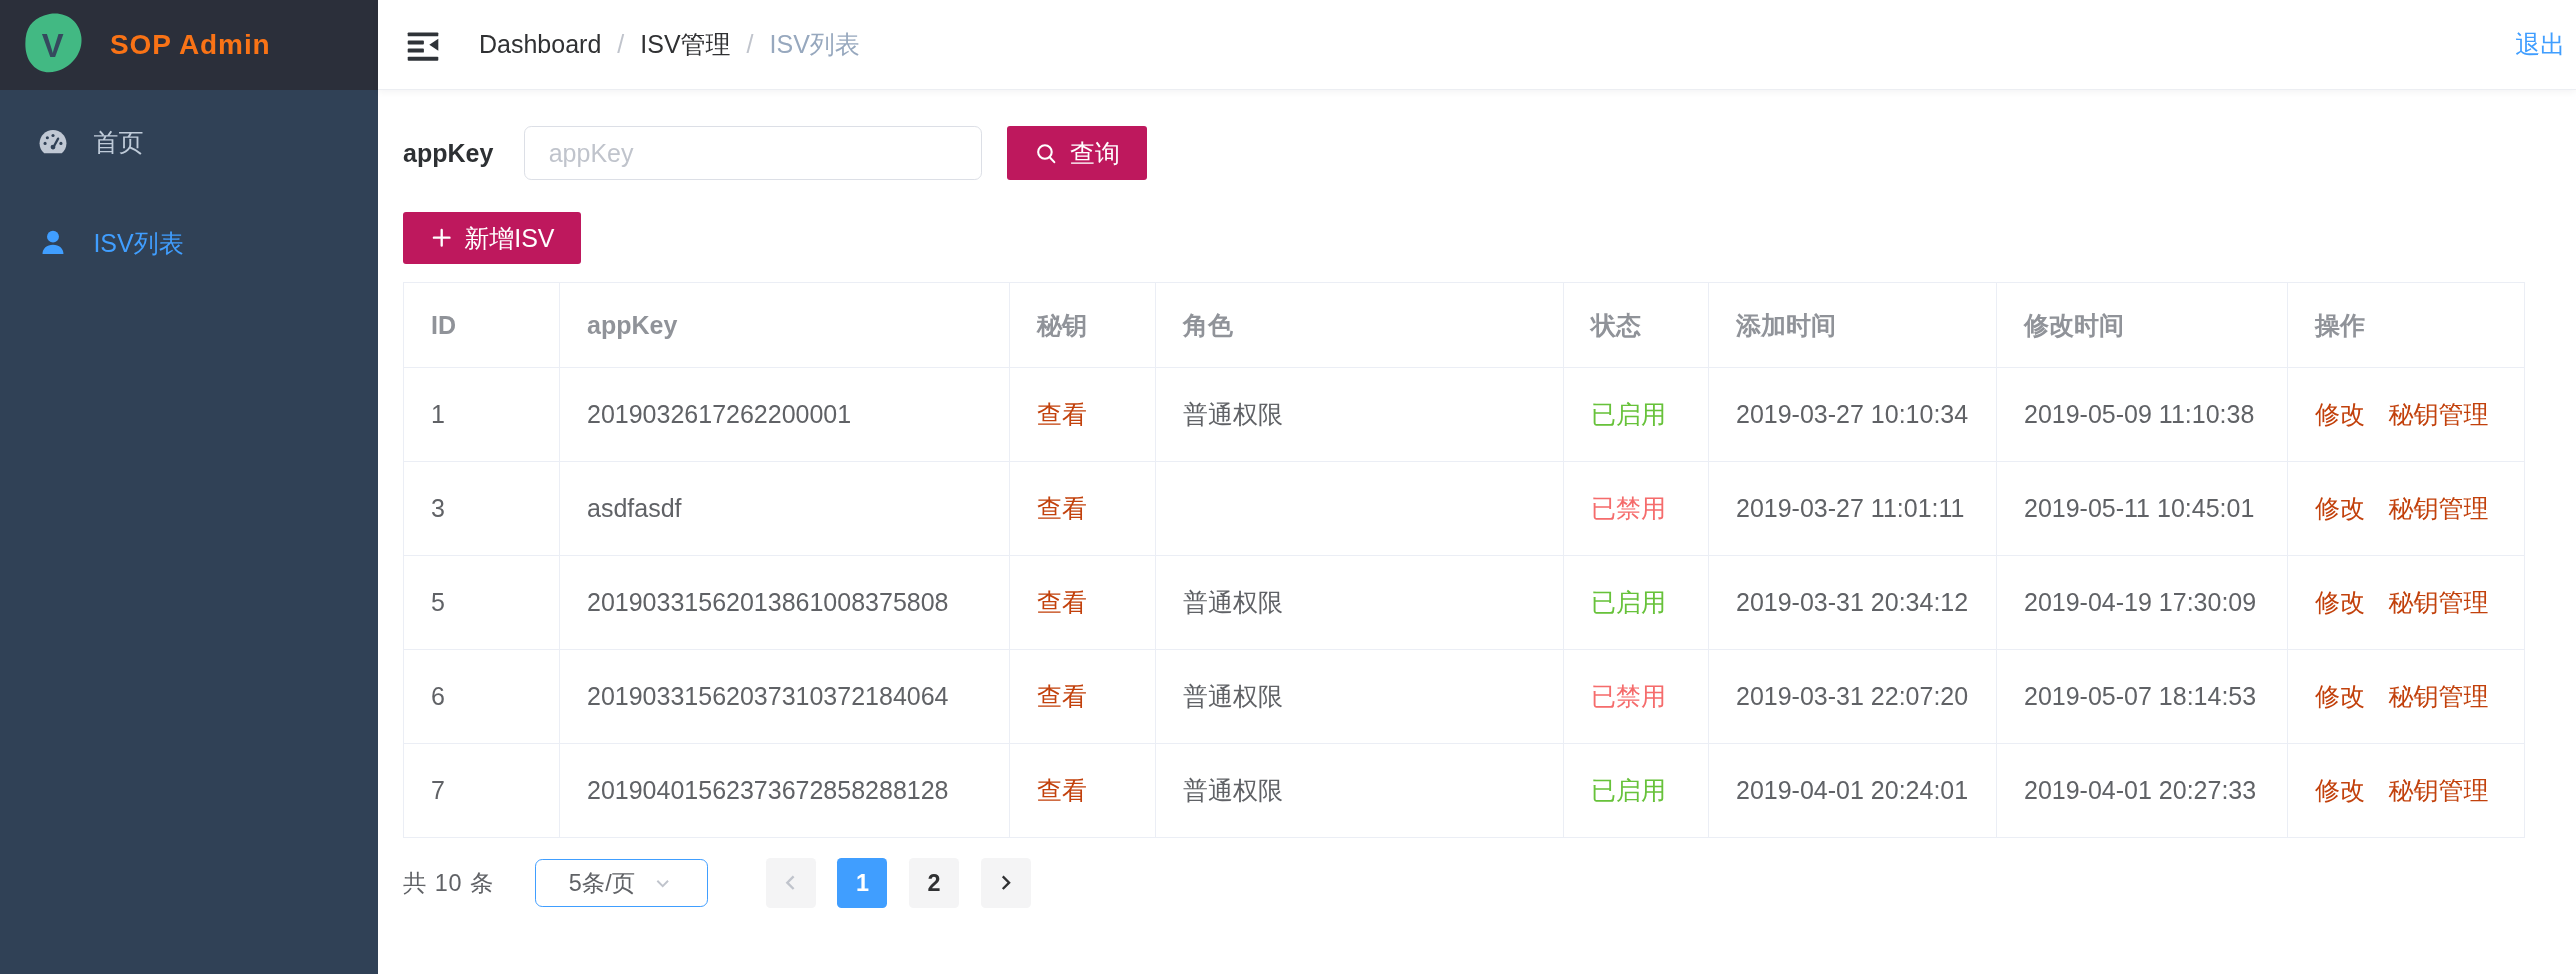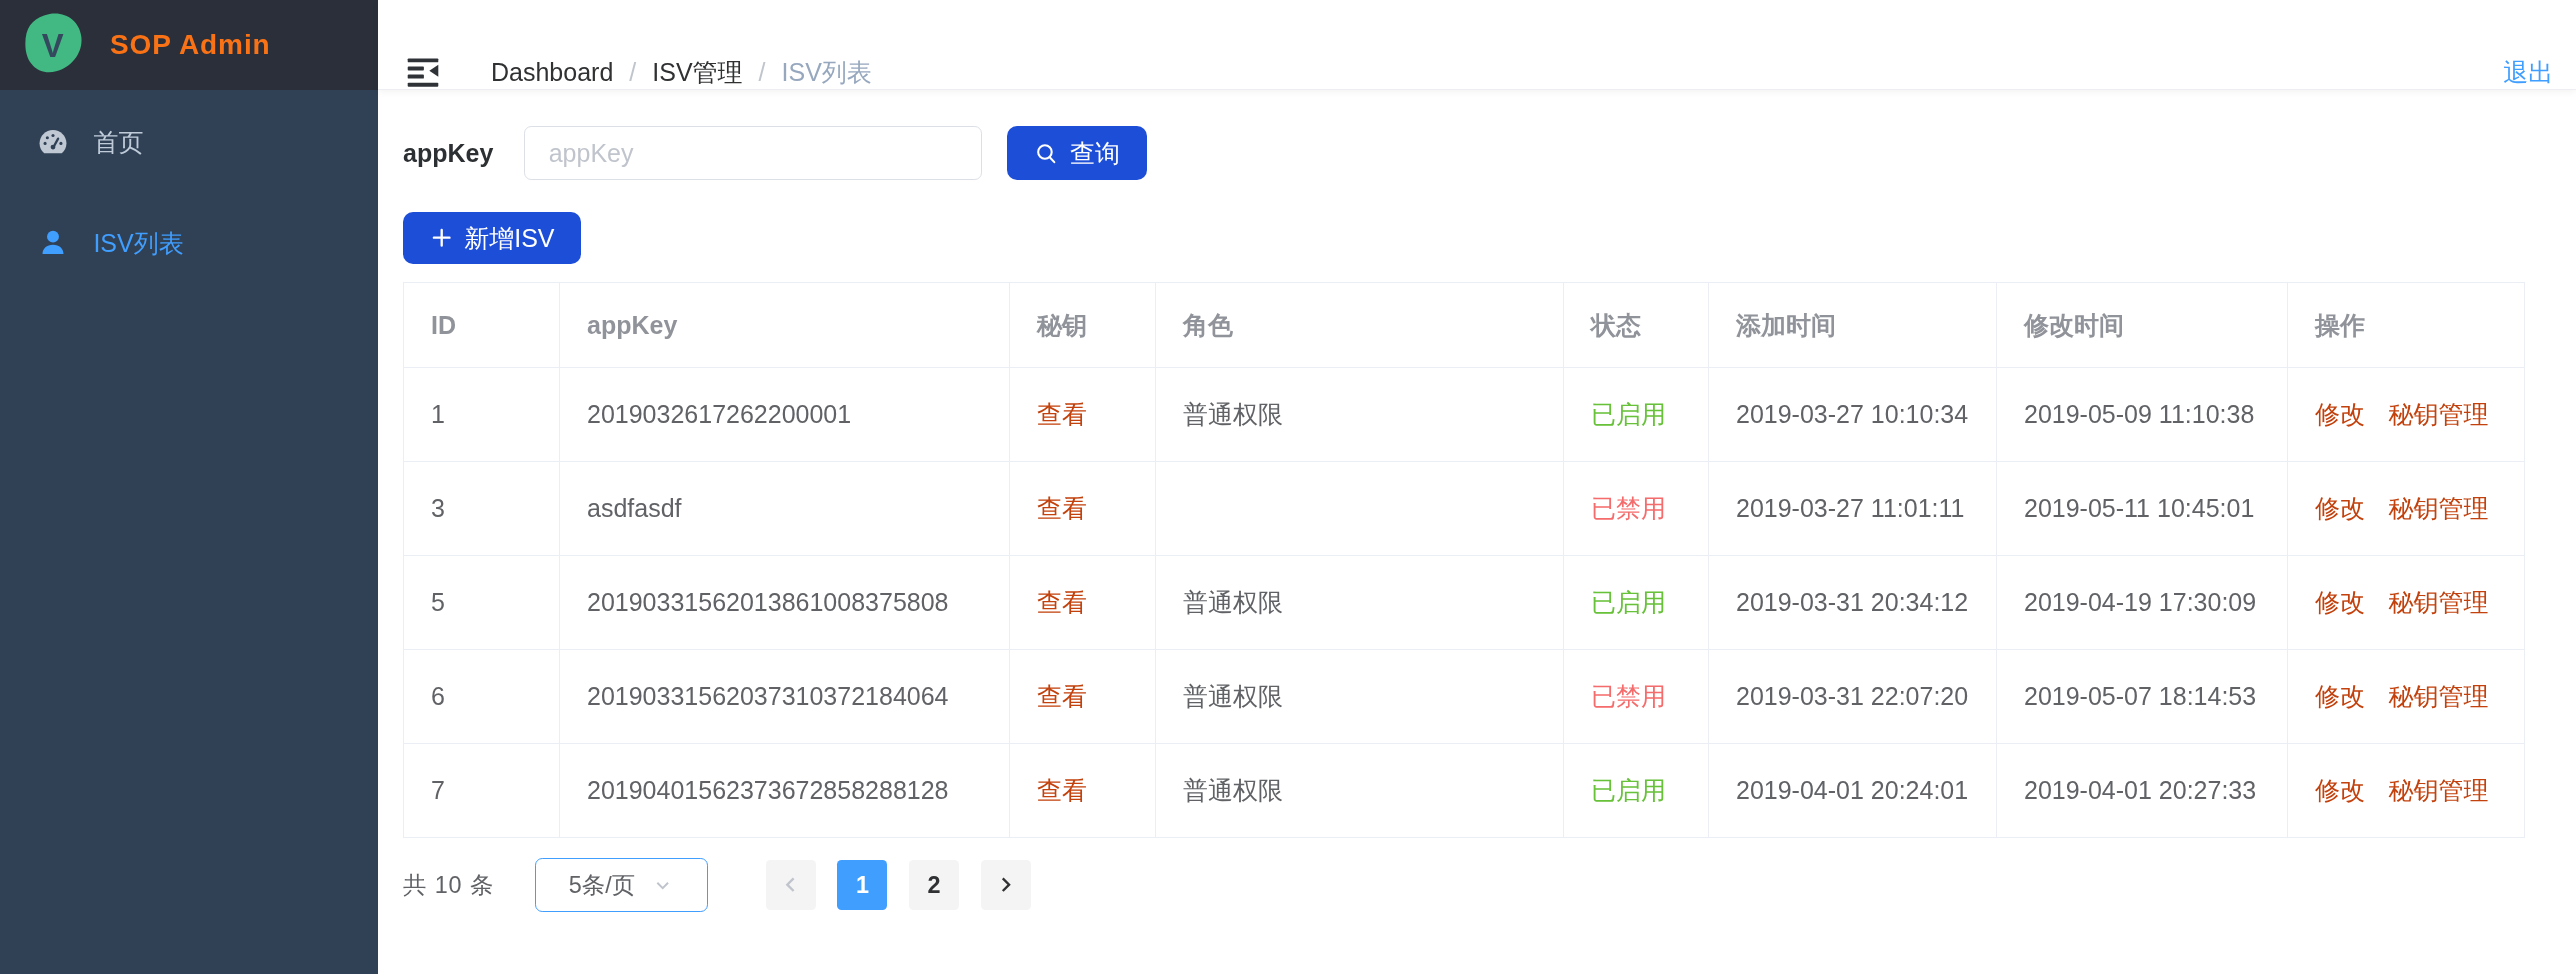--- a/index.html
+++ b/index.html
@@ -15,60 +15,60 @@
   .menu { padding-top:1.8px; }
   .menu-item { height:101px; display:flex; align-items:center; padding:0 41px 0 36px;
     color:#bfcbd9; font-size:25px; cursor:pointer; }
   .menu-item .mi-icon { width:34px; height:34px; margin-right:23.4px; display:inline-flex; color:#c0c8d4; }
   .menu-item.active { color:#409EFF; }
   .menu-item.active .mi-icon { color:#409EFF; }
   .mi-arrow { margin-left:auto; color:#9aa5b8; display:inline-flex; }
 
   
   .main { flex:1; display:flex; flex-direction:column; background:#fff; }
-  .navbar { height:90px; background:#fff; display:flex; align-items:flex-end; padding:0 21px 0 27px;
-    border-bottom:1.8px solid #eceef2; box-shadow:0 1.8px 7.2px rgba(0,21,41,.05); position:relative;gap:12px; }
+  .navbar { height:90px; background:#fff; display:flex; align-items:center; padding:0 9px 0 27px;
+    border-bottom:1.8px solid #eceef2; box-shadow:0 1.8px 7.2px rgba(0,21,41,.05); position:relative; }
   .hamburger { width:36px; height:36px; display:inline-flex; color:#2f3338; cursor:pointer; }
   .breadcrumb { display:flex; align-items:center; margin-left:38px; font-size:25px; }
   .bc-item { color:#303133; font-weight:500; cursor:pointer; }
   .bc-sep { color:#c0c4cc; margin:0 16px; font-weight:400; }
   .bc-item.last { color:#97a8be; font-weight:400; cursor:default; }
   .logout { margin-left:auto; color:#409EFF; font-size:25px; cursor:pointer; text-decoration:none; padding-right:1.8px; }
 
   .content { padding:36px 25px 0 25px; }
 
   
   .search-row { display:flex; align-items:center; height:54px; }
   .search-label { font-size:25px; font-weight:bold; color:#2d3033; margin-right:31px; }
   .search-input { width:458px; height:54px; border:1.8px solid #dcdfe6; border-radius:7.2px; padding:0 23.4px;
     font-size:25px; color:#606266; outline:none; font-family:inherit; }
   .search-input::placeholder { color:#c0c4cc; }
-  .btn-primary { display:inline-flex; align-items:center; justify-content:center; background:#1d4ed8; color:#fff;
-    border:none; border-radius:10px; font-size:25px; cursor:pointer; font-family:inherit; }
+  .btn-primary { display:inline-flex; align-items:center; justify-content:center; background:#be185d; color:#fff;
+    border:none; border-radius:3px; font-size:25px; cursor:pointer; font-family:inherit; }
   .search-btn { height:54px; padding:0 27px; margin-left:25px; }
   .search-btn .ico { width:25px; height:25px; margin-right:10.8px; display:inline-flex; }
   .add-btn { height:52px; padding:0 27px; margin-top:32px; }
   .add-btn .ico { width:23.4px; height:23.4px; margin-right:10.8px; display:inline-flex; }
 
   
   table.isv-table { margin-top:18px; border-collapse:collapse; table-layout:fixed; width:2120px;
     font-size:25px; color:#606266; }
   .isv-table th, .isv-table td { border:1.8px solid #ebeef5; text-align:left; padding:0 0 0 27px;
     overflow:hidden; white-space:nowrap; }
   .isv-table th { height:85px; color:#909399; font-weight:700; background:#fff; }
   .isv-table td { height:94px; }
   a.tlink { color:#c2410c; text-decoration:none; cursor:pointer; }
   a.tlink + a.tlink { margin-left:23.4px; }
   .st-green { color:#67C23A; }
   .st-red { color:#F56C6C; }
 
   
   .pagination { display:flex; align-items:center; margin-top:20px; font-size:23.4px; color:#606266; }
   .pg-total { margin-right:41px; letter-spacing:0.9px; }
-  .page-size { width:173px; height:54px; border:1.8px solid #409EFF; border-radius:7.2px; display:flex;
+  .page-size { width:173px; height:48px; border:1.8px solid #409EFF; border-radius:7.2px; display:flex;
     align-items:center; justify-content:center; cursor:pointer; color:#606266; background:#fff; }
   .page-size .sel-arrow { margin-left:16px; color:#c0c4cc; display:inline-flex; }
   .pager { display:flex; align-items:center; margin-left:36px; }
   .pg-btn { min-width:50px; height:50px; margin-left:21.6px; border:none; border-radius:4.5px; background:#f4f4f5;
     color:#303133; font-size:23.4px; font-weight:bold; display:inline-flex; align-items:center; justify-content:center;
     cursor:pointer; font-family:inherit; }
   .pg-btn.active { background:#409EFF; color:#fff; }
   .pg-btn.disabled { color:#c0c4cc; cursor:default; }
   .pg-btn .arr { display:inline-flex; }
 </style>

